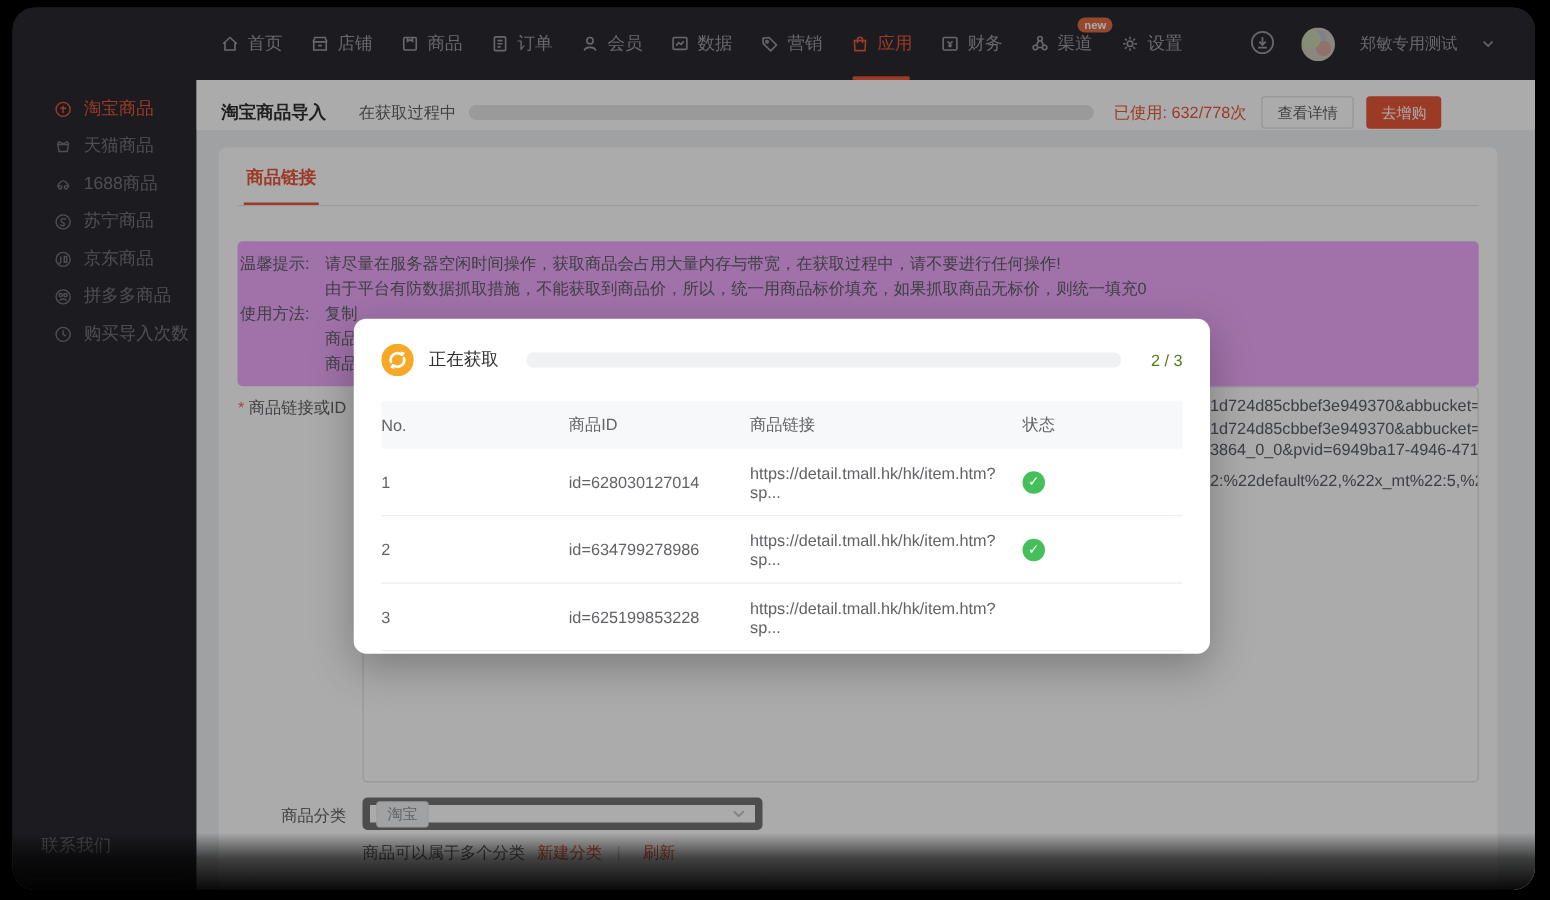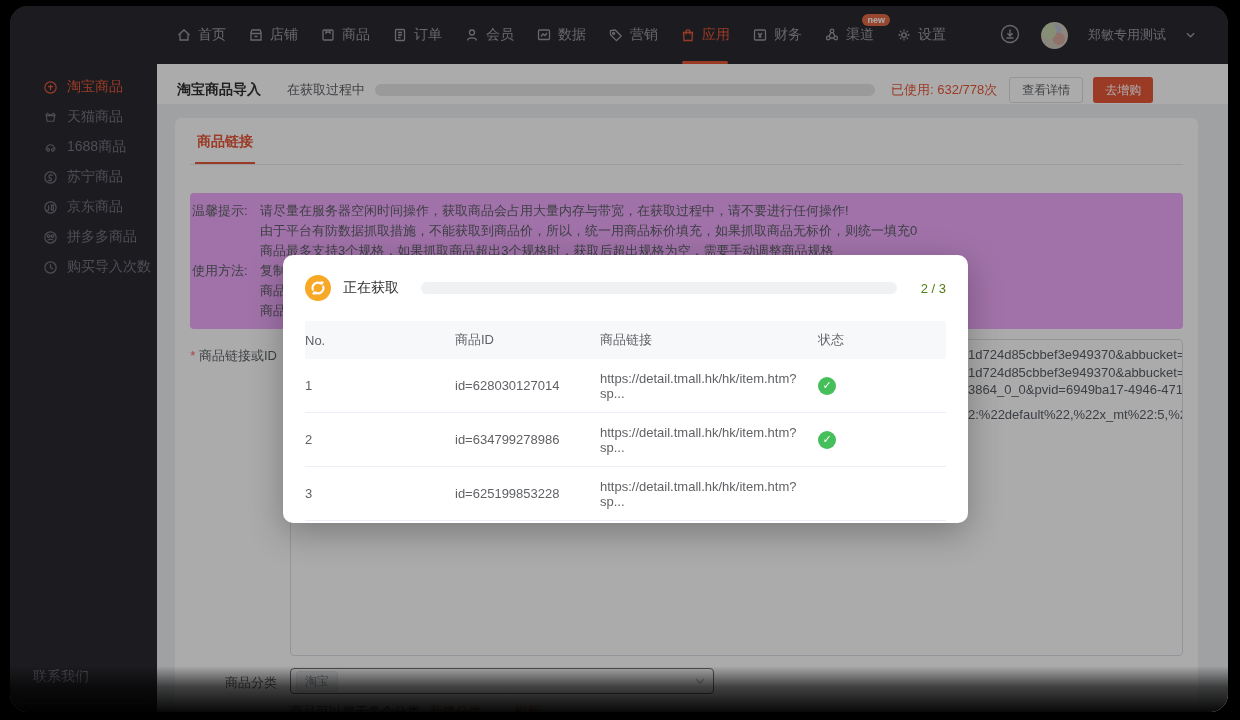--- a/index.html
+++ b/index.html
@@ -68,30 +68,30 @@
   .card{margin:14px 30px 0 18px;background:#fff;border-radius:6px;flex:1;
     padding:0 15px;position:relative;}
   .tabs{border-bottom:1px solid #e4e7ed;padding:0 5px;}
   .tab{display:inline-block;padding:15px 2px 11px;font-size:14px;font-weight:bold;
     color:var(--accent);border-bottom:2px solid var(--accent);cursor:pointer;}
   .notice{margin-top:28px;background:#f0abfc;border-radius:4px;padding:8px 2px;
     font-size:13px;color:#5c6066;line-height:20px;}
   .n-row{display:flex;}
   .n-label{flex:none;width:68px;}
   .n-lines{flex:1;}
-  .form-row{display:flex;margin-top:10px;}
+  .form-row{display:flex;}
   .f-label{flex:none;width:100px;text-align:right;padding-right:13px;font-size:13px;
     color:#606266;padding-top:8px;white-space:nowrap;}
   .req::before{content:"* ";color:#f56c6c;}
   .ta{flex:1;height:317px;border:1px solid #dcdfe6;border-radius:4px;position:relative;
     background:#fff;font-size:13px;color:#5a5e66;overflow:hidden;cursor:text;}
   .frag{position:absolute;left:677px;white-space:nowrap;}
   .cat-row{margin-top:12px;}
   .cat-row .f-label{padding-top:6px;}
-  .select{width:424px;height:26px;border:1px solid #737373;border-radius:4px;background:#fff;
+  .select{width:320px;height:26px;border:6px solid #737373;border-radius:4px;background:#fff;
     display:flex;align-items:center;padding:0 8px 0 5px;cursor:pointer;}
   .tag{background:#f0f2f5;border:1px solid #e6e8eb;border-radius:3px;padding:1px 8px;
     font-size:12px;color:#909399;}
   .select .chev2{margin-left:auto;width:10px;height:6px;stroke:#c0c4cc;fill:none;stroke-width:1.5;}
   .hint-row{margin-top:9px;padding-left:100px;font-size:13px;color:#606266;}
   .hint-link{color:var(--accent);cursor:pointer;margin-left:6px;}
   .hint-sep{color:#d0d0d0;margin:0 8px;}
 
   
   .overlay{position:absolute;inset:0;background:rgba(0,0,0,0.33);z-index:50;}
@@ -286,21 +286,20 @@
         <div class="tabs">
           <span class="tab">商品链接</span>
         </div>
 
         <div class="notice">
           <div class="n-row">
             <span class="n-label">温馨提示:</span>
             <span class="n-lines">
               <div>请尽量在服务器空闲时间操作，获取商品会占用大量内存与带宽，在获取过程中，请不要进行任何操作!</div>
               <div>由于平台有防数据抓取措施，不能获取到商品价，所以，统一用商品标价填充，如果抓取商品无标价，则统一填充0</div>
-              <div>商品最多支持3个规格，如果抓取商品超出3个规格时，获取后超出规格为空，需要手动调整商品规格</div>
             </span>
           </div>
           <div class="n-row">
             <span class="n-label">使用方法:</span>
             <span class="n-lines">
               <div>复制</div>
               <div>商品铺</div>
               <div>商品链</div>
             </span>
           </div>

